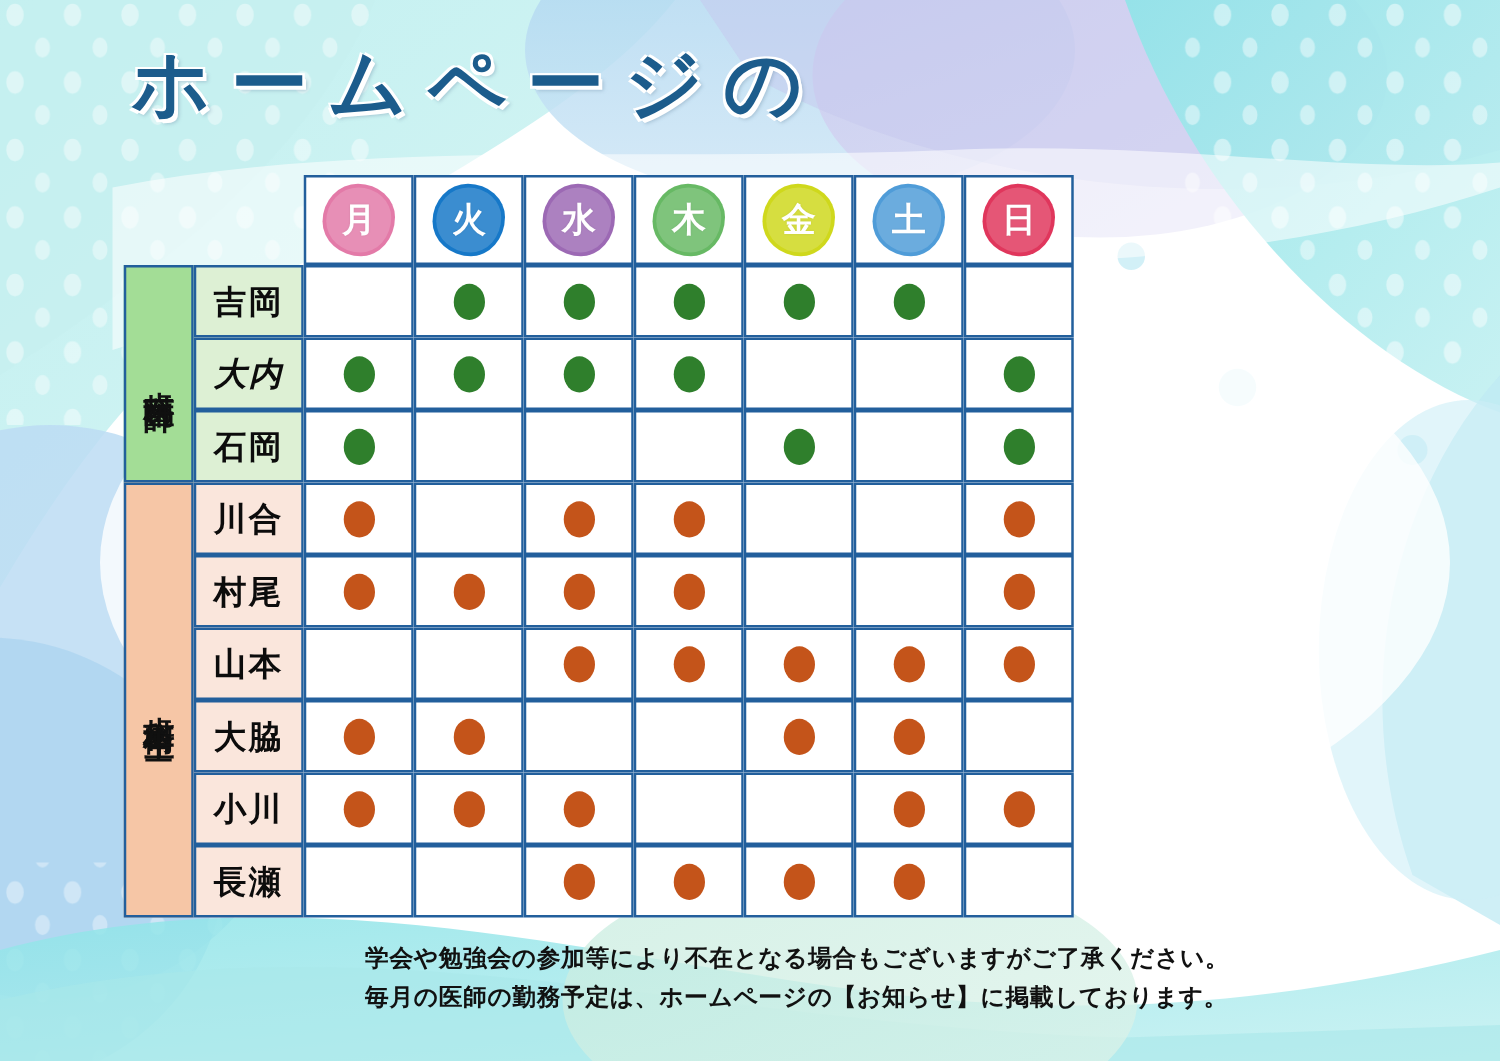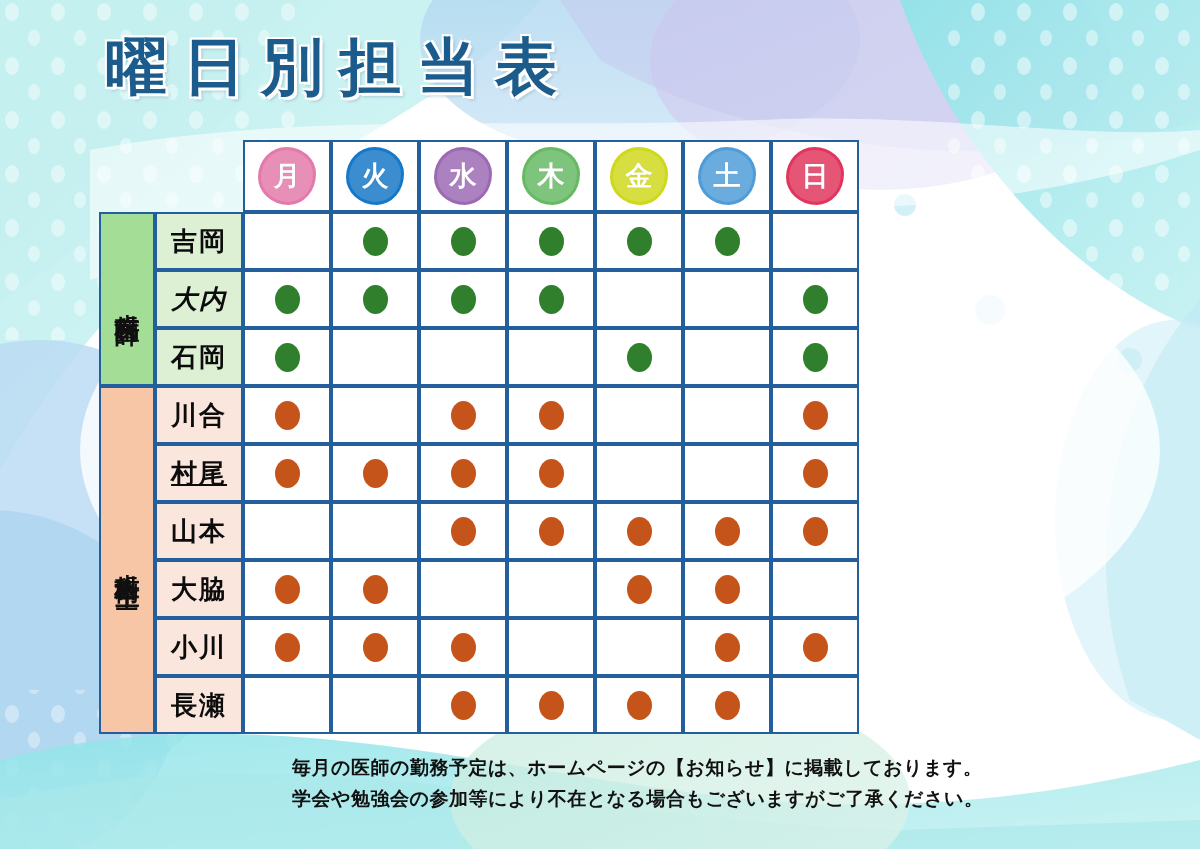--- a/index.html
+++ b/index.html
@@ -165,21 +165,21 @@
 
   <circle cx="905" cy="205" r="11" fill="#cdeef6" opacity=".9"></circle>
   <circle cx="990" cy="310" r="15" fill="#cdeef6" opacity=".85"></circle>
 
   <path d="M90,150 C300,110 520,130 760,120 C930,112 1080,140 1200,130 L1200,150
            C1050,200 880,215 700,210 C470,205 250,230 90,280 Z" fill="#ffffff" opacity=".55"></path>
   <ellipse cx="620" cy="450" rx="540" ry="260" fill="#ffffff" opacity=".78"></ellipse>
 </svg>
 
 <div id="title-wrap">
-  <div id="page-title">曜日別担当表</div>
+  <div id="page-title">ホームページの</div>
 </div>
 
 <table id="schedule">
   <thead>
     <tr>
       <th class="hdr-spacer col-cat"></th>
       <th class="hdr-spacer col-name"></th>
 
     <th class="col-day hdr-day">
           <div class="day-blob" style="background: rgb(227, 122, 168);">
@@ -289,21 +289,21 @@
         <td class="col-day">
           <div class="dot dot-orange" style="background: rgb(196, 84, 26);"></div>
         </td>
         <td class="col-day"></td>
         <td class="col-day"></td>
         <td class="col-day">
           <div class="dot dot-orange" style="background: rgb(196, 84, 26);"></div>
         </td>
       </tr>
       <tr class="row-body">
-        <td class="col-name name-cell name-hygiene" style="background: rgb(250, 230, 220); text-decoration: underline;">村尾</td>
+        <td class="col-name name-cell name-hygiene" style="background: rgb(250, 230, 220);">村尾</td>
         <td class="col-day">
           <div class="dot dot-orange" style="background: rgb(196, 84, 26);"></div>
         </td>
         <td class="col-day">
           <div class="dot dot-orange" style="background: rgb(196, 84, 26);"></div>
         </td>
         <td class="col-day">
           <div class="dot dot-orange" style="background: rgb(196, 84, 26);"></div>
         </td>
         <td class="col-day">
@@ -388,15 +388,15 @@
         </td>
         <td class="col-day">
           <div class="dot dot-orange" style="background: rgb(196, 84, 26);"></div>
         </td>
         <td class="col-day"></td>
       </tr>
     </tbody>
 </table>
 
 <div id="notes">
+  <div>学会や勉強会の参加等により不在となる場合もございますがご了承ください。</div>
   <div>毎月の医師の勤務予定は、ホームページの【お知らせ】に掲載しております。</div>
-  <div>学会や勉強会の参加等により不在となる場合もございますがご了承ください。</div>
 </div>
 
 </body></html>

